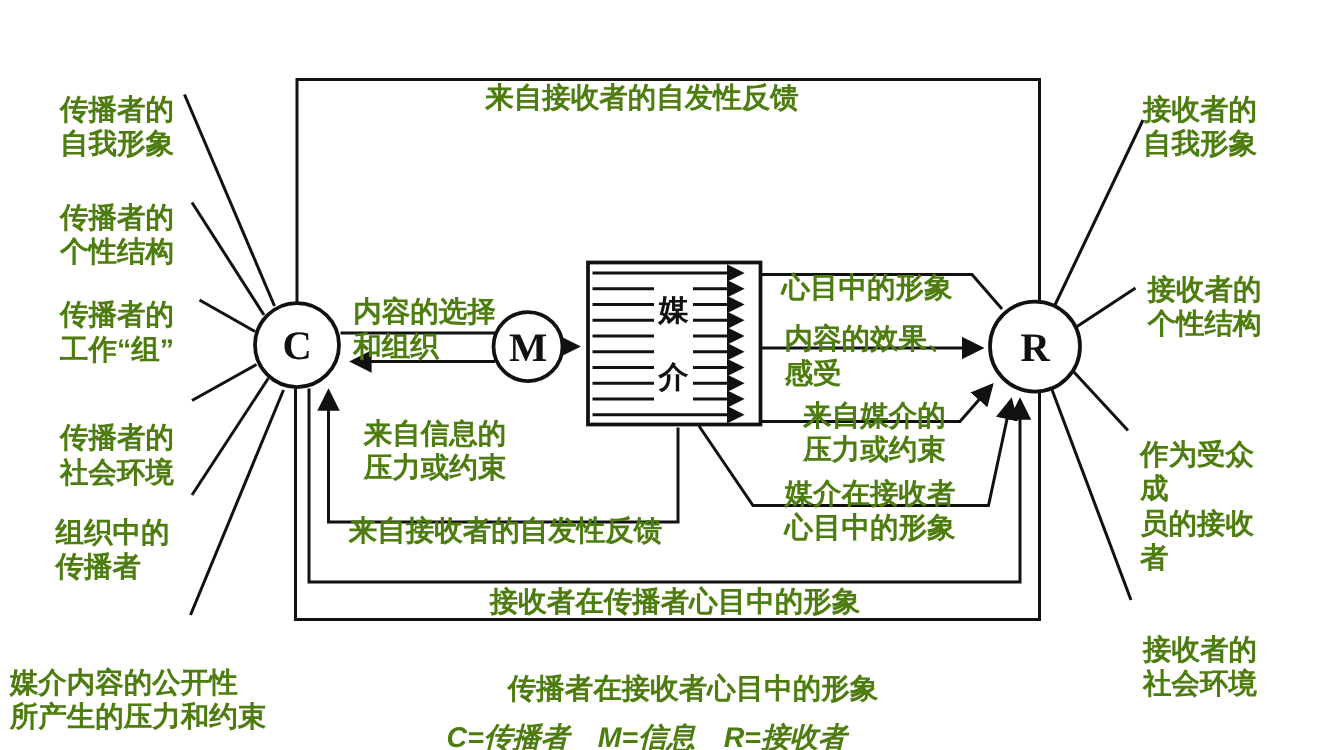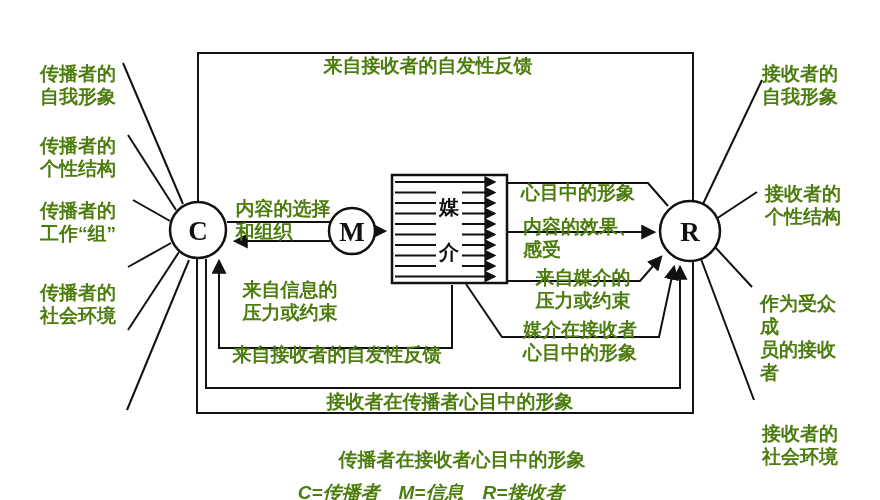--- a/index.html
+++ b/index.html
@@ -99,20 +99,24 @@
   <div class="lbl single" style="left:428px;top:25px;">来自接收者的自发性反馈</div>
 
   <div class="lbl" style="left:78px;top:33px;">传播者的
 自我形象</div>
   <div class="lbl" style="left:78px;top:105px;">传播者的
 个性结构</div>
   <div class="lbl" style="left:78px;top:170px;">传播者的
 工作“组”</div>
   <div class="lbl" style="left:78px;top:252px;">传播者的
 社会环境</div>
+  <div class="lbl" style="left:75px;top:315px;">组织中的
+传播者</div>
+  <div class="lbl" style="left:92px;top:415px;">媒介内容的公开性
+所产生的压力和约束</div>
 
   <div class="lbl" style="left:800px;top:33px;">接收者的
 自我形象</div>
   <div class="lbl" style="left:803px;top:153px;">接收者的
 个性结构</div>
   <div class="lbl" style="left:800px;top:263px;">作为受众成
 员的接收者</div>
   <div class="lbl" style="left:800px;top:393px;">接收者的
 社会环境</div>
 

